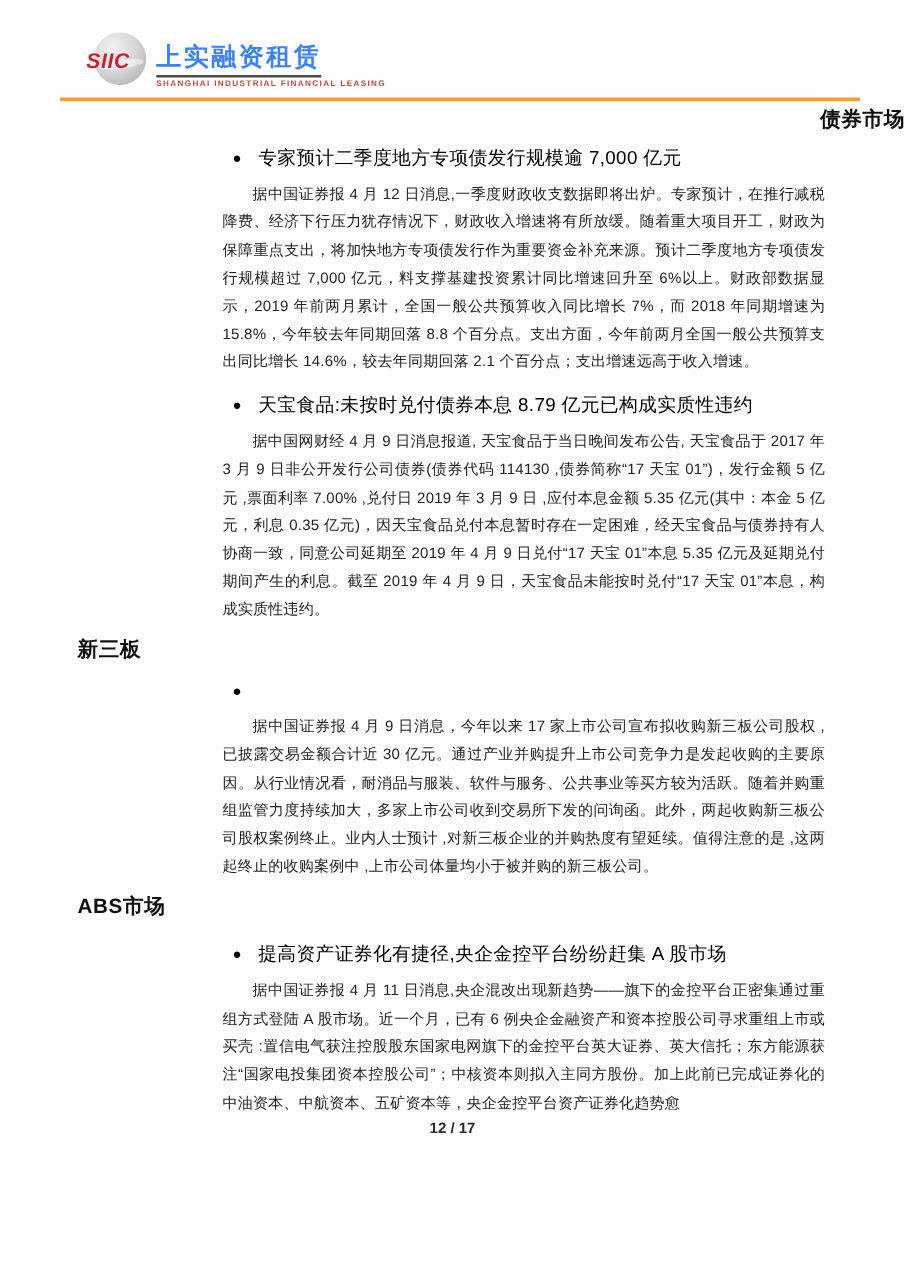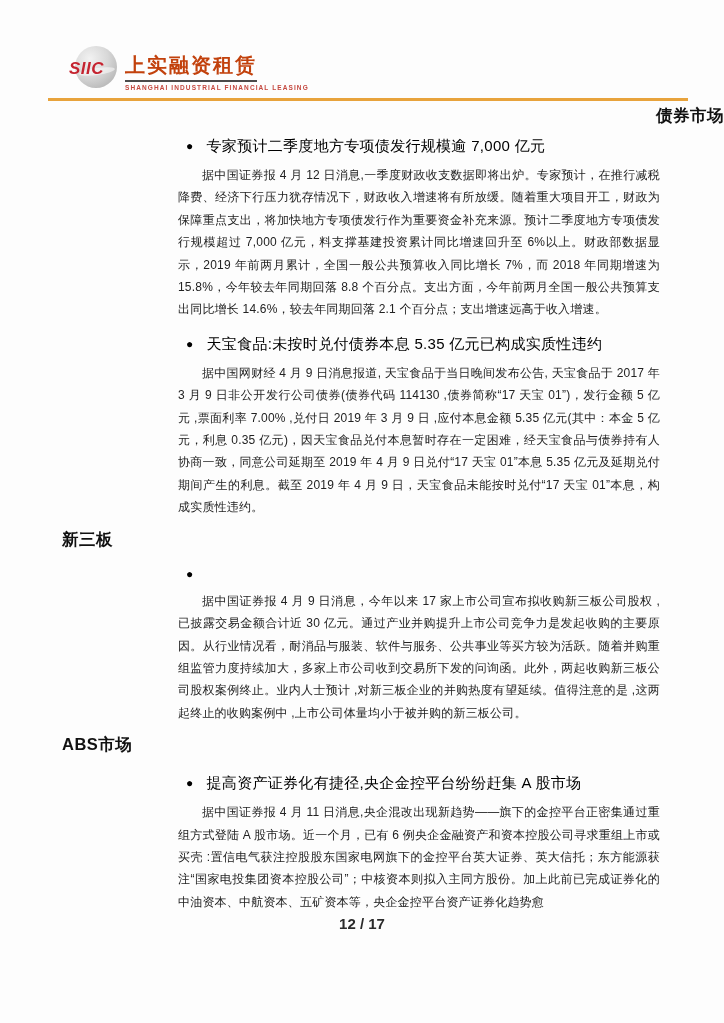--- a/index.html
+++ b/index.html
@@ -5,41 +5,41 @@
   html,body{margin:0;padding:0;background:#e9e9e9;}
   .page{
     position:relative;
     width:724px;height:1023px;
     margin:0 auto;
     background:#fdfdfd;
     font-family:"Liberation Sans", sans-serif;
     color:#1a1a1a;
     overflow:hidden;
     box-sizing:border-box;
-    padding-top:44px;
+    padding-top:24px;
   }
   
   .logo{display:flex;align-items:flex-start;margin-left:75px;height:48px;}
   .logo-globe{
     position:relative;width:42px;height:42px;border-radius:50%;
     background:radial-gradient(circle at 35% 30%, #f2f2f2 0%, #d8d8d8 45%, #a6a6a6 100%);
     flex:0 0 auto;margin-top:2px;
   }
   .logo-globe::after{
     content:"";position:absolute;left:4px;right:2px;top:22px;height:7px;
     background:#fdfdfd;transform:rotate(-8deg);opacity:.55;border-radius:50%;
   }
   .siic-text{
     position:absolute;left:-6px;top:13px;z-index:2;
     font-style:italic;font-weight:bold;font-size:17px;letter-spacing:.5px;
     color:#c42430;text-shadow:0 0 1px #fff;
   }
   .logo-names{margin-left:8px;padding-top:8px;}
   .logo-cn{
-    font-size:20px;font-weight:600;letter-spacing:2px;color:#c2410c;
+    font-size:20px;font-weight:600;letter-spacing:2px;color:#3b82f6;
     border-bottom:2px solid #4a4a4a;padding-bottom:1px;display:inline-block;
   }
   .logo-en{
     font-size:6.5px;color:#c4483f;letter-spacing:1.1px;margin-top:2px;
     font-weight:bold;white-space:nowrap;
   }
   .gold-rule{
     height:3px;background:#e8a33c;border:none;
     margin:6px 36px 0 48px;
   }
@@ -61,21 +61,21 @@
     margin:8px 64px 0 178px;
     font-size:12px;line-height:22.4px;
     text-align:justify;text-indent:2em;color:#222;
     letter-spacing:.2px;
   }
   .first-heading{margin-top:4px;text-align:right;}
   .headline-first{margin-top:10px;}
   
   .footer{
     margin-top:2px;text-align:center;
-    font-size:15px;font-weight:bold;color:#2b2b2b;
+    font-size:12px;font-weight:bold;color:#2b2b2b;
   }
 </style>
 </head>
 <body>
 
 <div class="page">
 
   <div class="logo">
     <div class="logo-globe">
       <span class="siic-text">SIIC</span>
@@ -89,21 +89,21 @@
 
   <div>
     <h2 class="section-heading first-heading">债券市场</h2>
 
     <div>
       <h3 class="article-headline headline-first"><span class="bullet"></span><span>专家预计二季度地方专项债发行规模逾 7,000 亿元</span></h3>
       <p class="article-body">据中国证券报 4 月 12 日消息,一季度财政收支数据即将出炉。专家预计，在推行减税降费、经济下行压力犹存情况下，财政收入增速将有所放缓。随着重大项目开工，财政为保障重点支出，将加快地方专项债发行作为重要资金补充来源。预计二季度地方专项债发行规模超过 7,000 亿元，料支撑基建投资累计同比增速回升至 6%以上。财政部数据显示，2019 年前两月累计，全国一般公共预算收入同比增长 7%，而 2018 年同期增速为 15.8%，今年较去年同期回落 8.8 个百分点。支出方面，今年前两月全国一般公共预算支出同比增长 14.6%，较去年同期回落 2.1 个百分点；支出增速远高于收入增速。</p>
     </div>
 
     <div>
-      <h3 class="article-headline"><span class="bullet"></span><span>天宝食品:未按时兑付债券本息 5.35 亿元已构成实质性违约</span></h3>
+      <h3 class="article-headline"><span class="bullet"></span><span>天宝食品:未按时兑付债券本息 8.79 亿元已构成实质性违约</span></h3>
       <p class="article-body">据中国网财经 4 月 9 日消息报道, 天宝食品于当日晚间发布公告, 天宝食品于 2017 年 3 月 9 日非公开发行公司债券(债券代码 114130 ,债券简称“17 天宝 01”)，发行金额 5 亿元 ,票面利率 7.00% ,兑付日 2019 年 3 月 9 日 ,应付本息金额 5.35 亿元(其中：本金 5 亿元，利息 0.35 亿元)，因天宝食品兑付本息暂时存在一定困难，经天宝食品与债券持有人协商一致，同意公司延期至 2019 年 4 月 9 日兑付“17 天宝 01”本息 5.35 亿元及延期兑付期间产生的利息。截至 2019 年 4 月 9 日，天宝食品未能按时兑付“17 天宝 01”本息，构成实质性违约。</p>
     </div>
   </div>
 
   <div>
     <h2 class="section-heading">新三板</h2>
 
     <div>
       <h3 class="article-headline"><span class="bullet"></span></h3>
       <p class="article-body">据中国证券报 4 月 9 日消息，今年以来 17 家上市公司宣布拟收购新三板公司股权 ,已披露交易金额合计近 30 亿元。通过产业并购提升上市公司竞争力是发起收购的主要原因。从行业情况看，耐消品与服装、软件与服务、公共事业等买方较为活跃。随着并购重组监管力度持续加大，多家上市公司收到交易所下发的问询函。此外，两起收购新三板公司股权案例终止。业内人士预计 ,对新三板企业的并购热度有望延续。值得注意的是 ,这两起终止的收购案例中 ,上市公司体量均小于被并购的新三板公司。</p>

